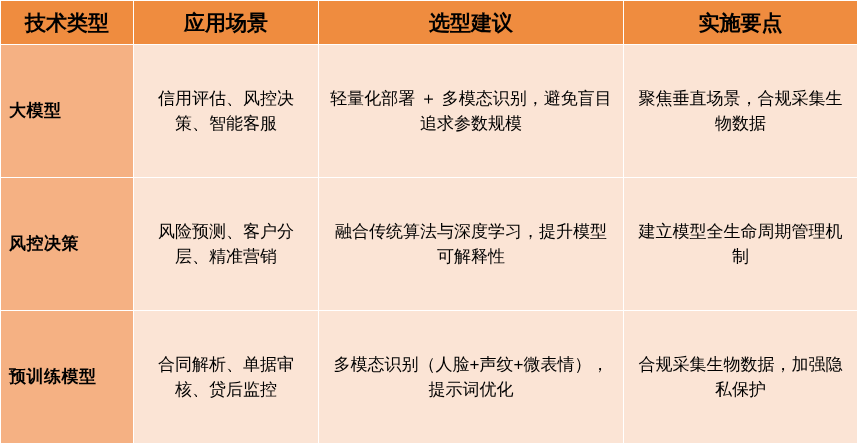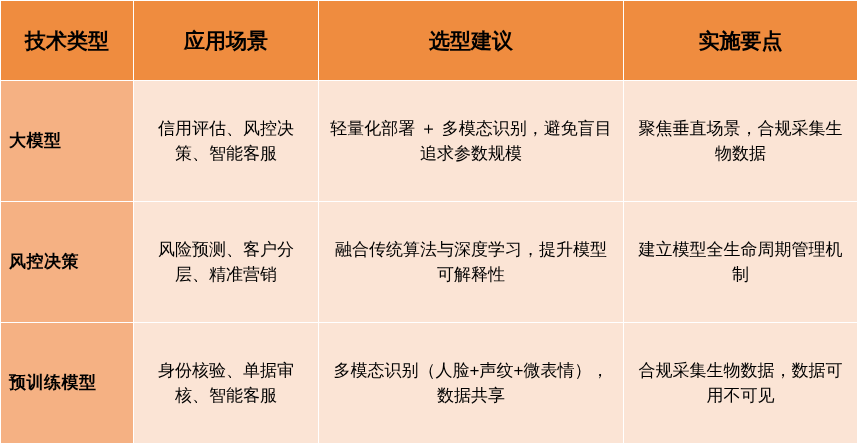--- a/index.html
+++ b/index.html
@@ -29,21 +29,21 @@
     vertical-align: middle;
     padding: 4px 8px;
     box-sizing: border-box;
   }
   thead th {
     background: #ef8c3f;
     color: #000000;
     font-size: 21px;
     font-weight: bold;
     text-align: center;
-    height: 80px;
+    height: 44px;
     line-height: 1.2;
   }
   tbody td {
     font-size: 17px;
     line-height: 1.5;
     color: #000000;
   }
   td.rowhead {
     background: #f5b183;
     font-weight: bold;
@@ -82,18 +82,18 @@
       <td class="cell">聚焦垂直场景，合规采集生物数据</td>
     </tr>
     <tr>
       <td class="rowhead">风控决策</td>
       <td class="cell">风险预测、客户分层、精准营销</td>
       <td class="cell">融合传统算法与深度学习，提升模型可解释性</td>
       <td class="cell">建立模型全生命周期管理机制</td>
     </tr>
     <tr>
       <td class="rowhead">预训练模型</td>
-      <td class="cell">身份核验、单据审核、智能客服</td>
-      <td class="cell">多模态识别（人脸+声纹+微表情），数据共享</td>
-      <td class="cell">合规采集生物数据，数据可用不可见</td>
+      <td class="cell">合同解析、单据审核、贷后监控</td>
+      <td class="cell">多模态识别（人脸+声纹+微表情），提示词优化</td>
+      <td class="cell">合规采集生物数据，加强隐私保护</td>
     </tr>
   </tbody>
 </table>
 
 </body></html>

